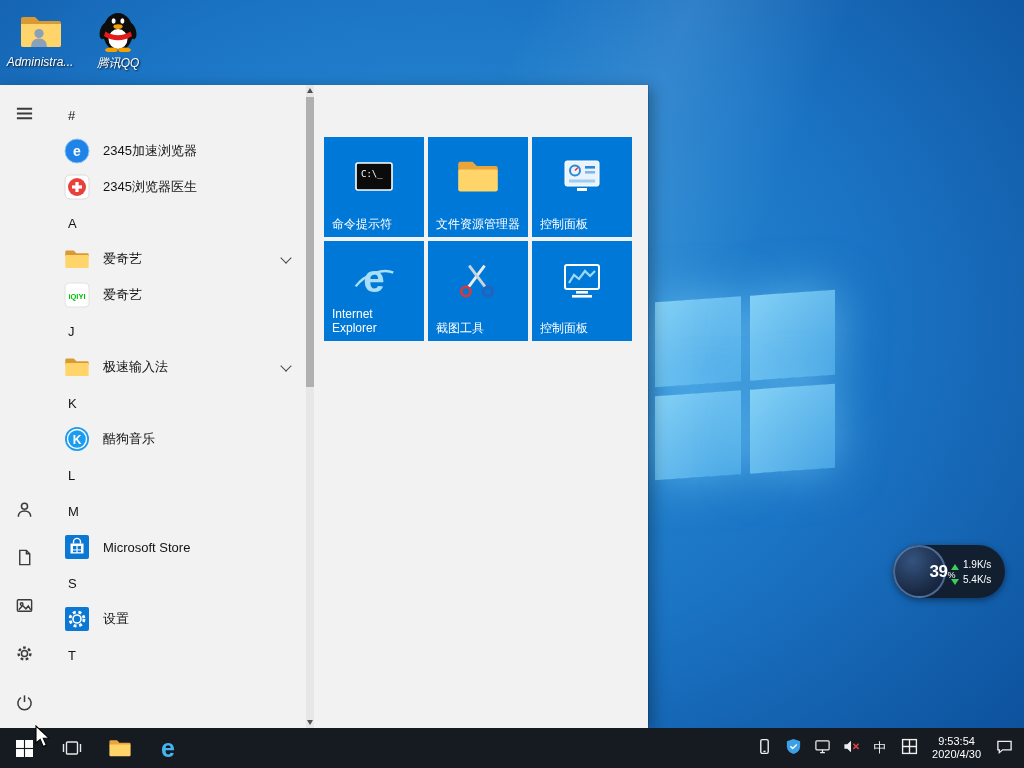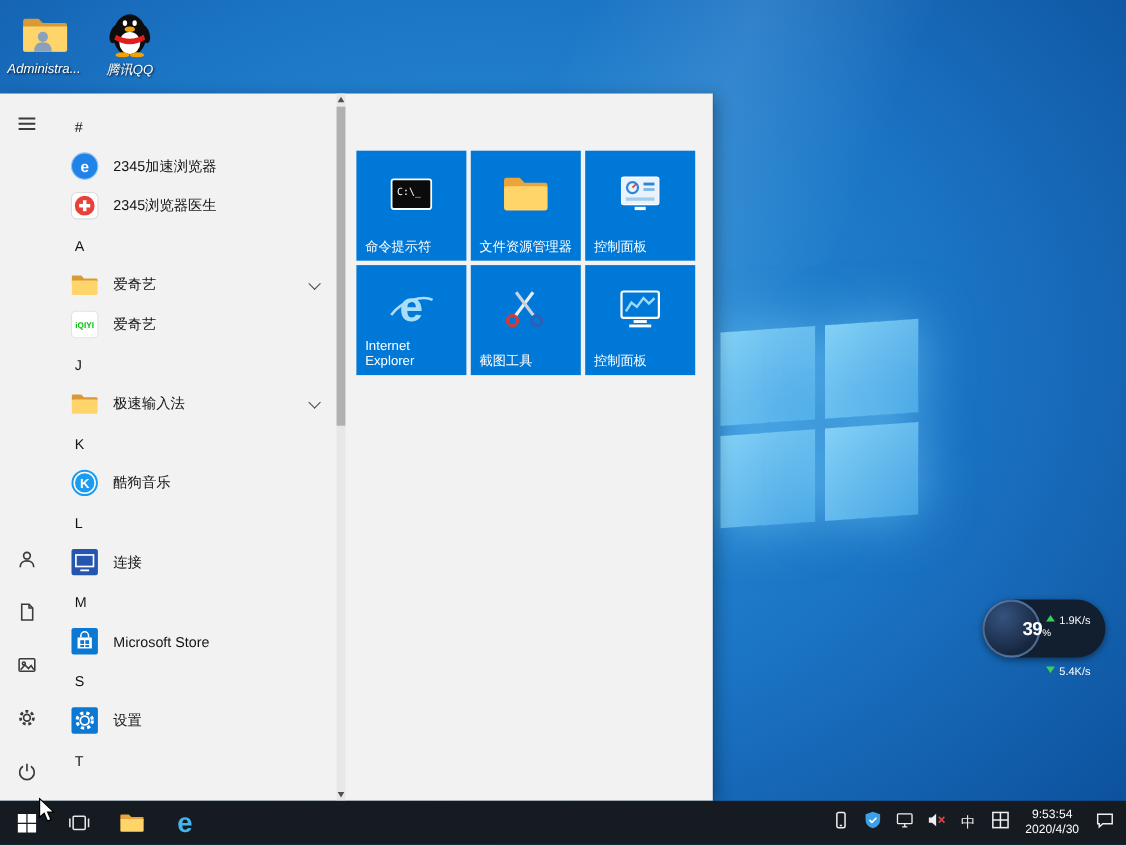--- a/index.html
+++ b/index.html
@@ -74,21 +74,21 @@
   .speed-widget { position:absolute; left:893px; top:545px; width:112px; height:53px;
     background:rgba(18,26,38,.93); border-radius:27px; display:flex; align-items:center;
     box-shadow:0 2px 7px rgba(0,0,0,.45); z-index:20; }
   .sw-ball { width:53px; height:53px; border-radius:50%; flex:0 0 53px;
     background: radial-gradient(circle at 35% 28%, #35537f, #17263f 72%);
     border:2px solid rgba(120,160,215,.55);
     display:flex; align-items:center; justify-content:center; color:#fff; }
   .sw-ball .pct { font-size:17px; font-weight:bold; letter-spacing:-.5px;margin-left:46px; }
   .sw-ball .unit { font-size:9px; margin-top:7px; }
   .sw-stats { flex:1; display:flex; flex-direction:column; justify-content:center; gap:4px; padding-left:5px; }
-  .sw-row { display:flex; align-items:flex-start; font-size:10px; color:#fff;margin-top:32px; }
+  .sw-row { display:flex; align-items:flex-end; font-size:10px; color:#fff; }
   .arr { width:0; height:0; margin-right:4px; }
   .arr.up   { border-left:4px solid transparent; border-right:4px solid transparent; border-bottom:6px solid #38d058; }
   .arr.down { border-left:4px solid transparent; border-right:4px solid transparent; border-top:6px solid #38d058; }
 
   
   .taskbar { position:absolute; left:0; bottom:0; width:1024px; height:40px;
     background:#161b22; display:flex; align-items:center; z-index:30; }
   .tb-btn { width:48px; height:40px; display:flex; align-items:center; justify-content:center; }
   .tb-btn svg { display:block; }
   .edge-glyph { font-size:25px; font-weight:bold; color:#45b5f0; line-height:1; }
@@ -280,30 +280,20 @@
             <text x="13" y="17.5" text-anchor="middle" font-size="12" font-weight="bold" fill="#fff">K</text>
           </svg>
       </span>
       <span class="app-label">酷狗音乐</span>
     </div>
 
     <div class="list-row sec-row">
       <span>L</span>
     </div>
 
-    <div class="list-row app-row">
-      <span class="app-ico">
-        <svg viewBox="0 0 26 26">
-            <rect x="1" y="1" width="24" height="24" rx="2" fill="#2456b0"></rect>
-            <rect x="5" y="6.5" width="16" height="10.5" fill="none" stroke="#fff" stroke-width="1.5"></rect>
-            <path d="M9 20.5 h8" stroke="#fff" stroke-width="1.5"></path>
-          </svg>
-      </span>
-      <span class="app-label">连接</span>
-    </div>
 
     <div class="list-row sec-row">
       <span>M</span>
     </div>
 
     <div class="list-row app-row">
       <span class="app-ico">
         <svg viewBox="0 0 26 26">
             <rect x="1" y="1" width="24" height="24" rx="2" fill="#0b78d4"></rect>
             <path d="M9.5 9.5 v-1.6 a3.5 3.5 0 0 1 7 0 v1.6" fill="none" stroke="#fff" stroke-width="1.4"></path>

